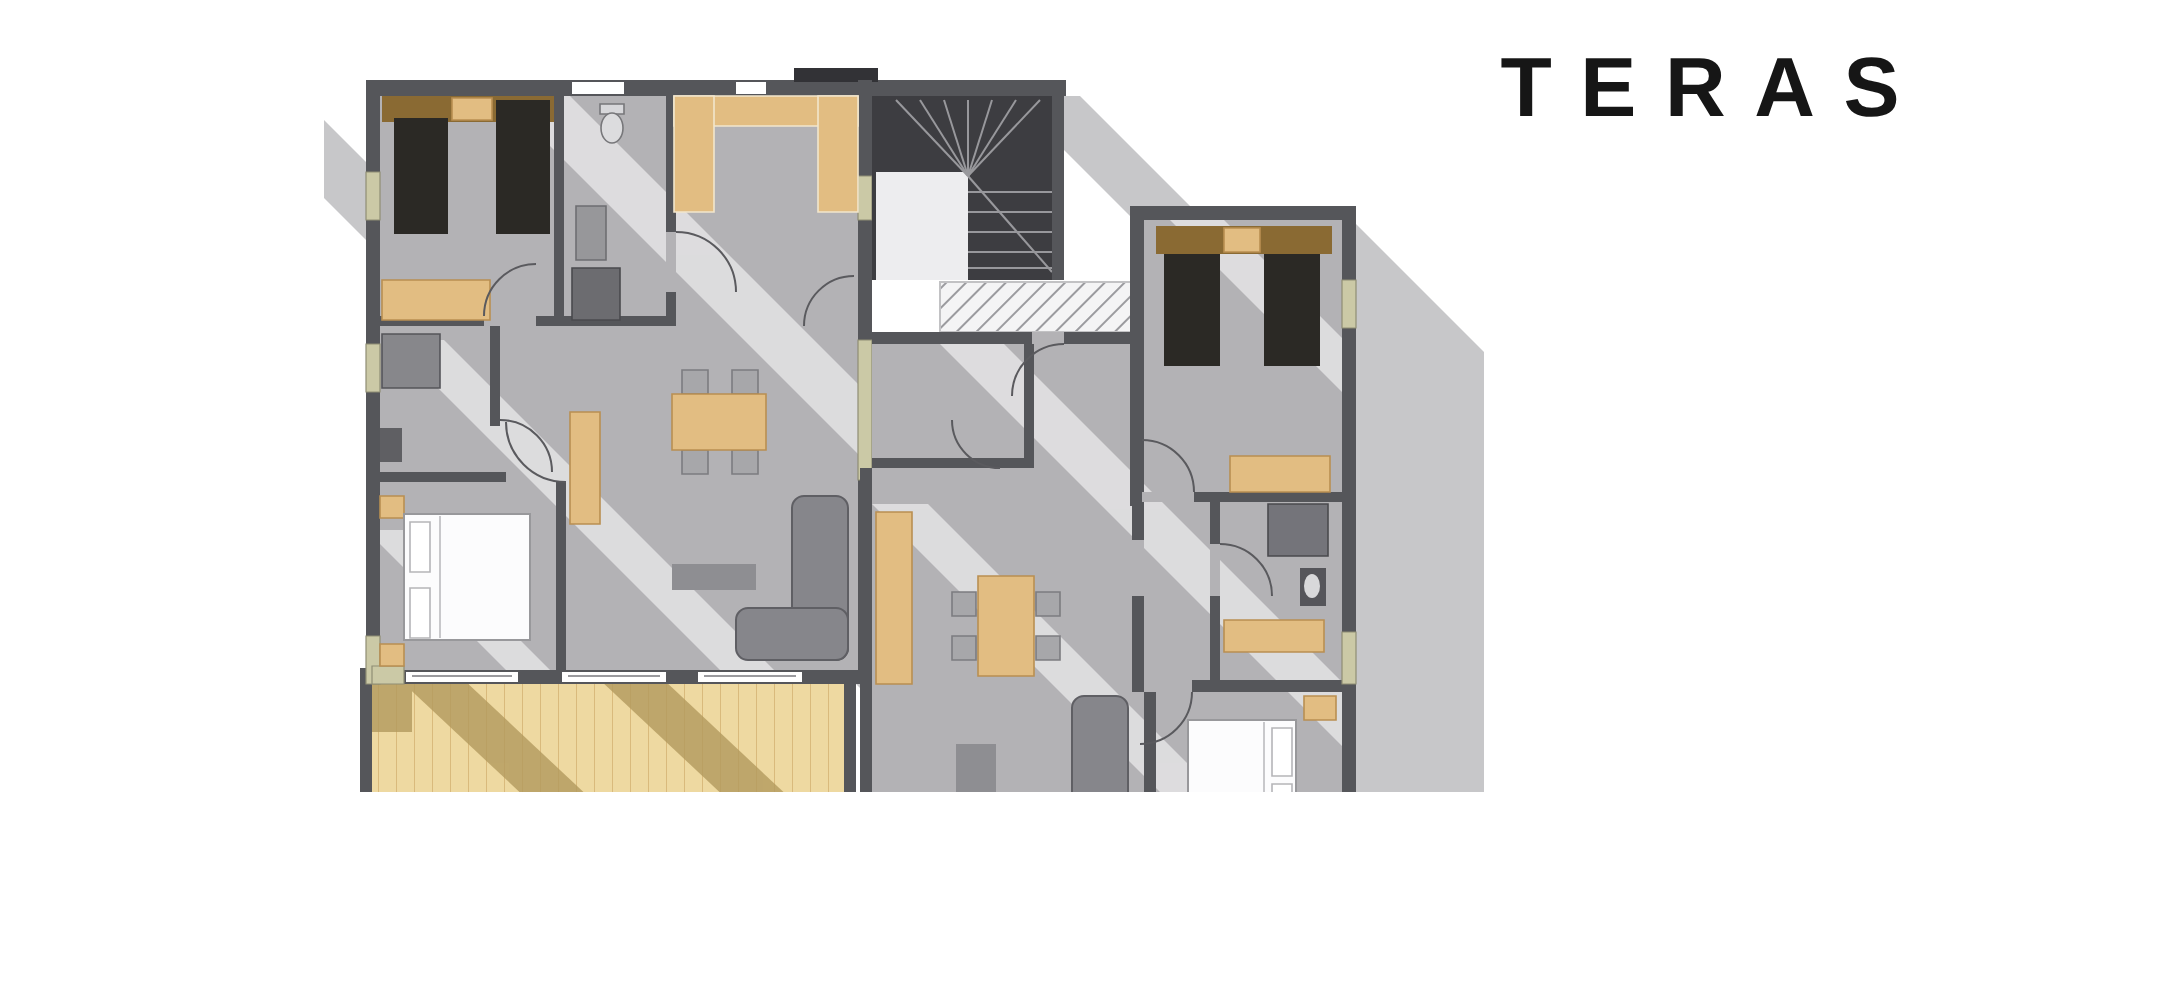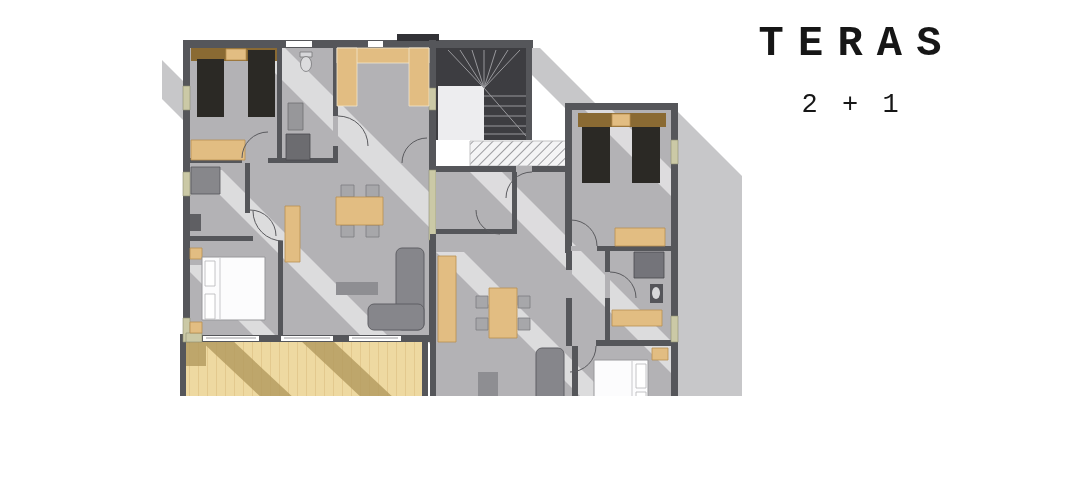--- a/index.html
+++ b/index.html
@@ -1,33 +1,32 @@
 <!DOCTYPE html>
 <html style="--ink: #161616; --wall: #55565a; --walldark: #323236; --floor: #b3b2b5; --shadow: #c7c7c9; --stair: #3d3d41; --landing: #ededef; --wood: #e2bd82; --wooddark: #b98f52; --headboard: #8a6a33; --terrace: #eed9a1; --terrline: #d9ba7c; --terrpatch: #b39a5e; --bed: #2b2925; --sill: #cbc9a6; --sofa: #86868b; --sofadark: #5f5f64; --hatchline: #9b9b9f; --leaf1: #568441; --leaf2: #43702f; --leaf3: #6a9a50; --palm: #2c5026; --fascia: #eeebe4; --slat: #a87a52; --bwall: #908e87; --glass: #39403c; --glass2: #59645f;"><head>
 <meta charset="utf-8">
 <style>
   html,body{margin:0;padding:0;background:#ffffff;}
   .canvas{position:relative;width:1081px;height:396px;background:#fff;overflow:hidden;
-          font-family:Liberation Mono, monospace;}
+          font-family:Liberation Sans, sans-serif;}
   .plan-svg{position:absolute;left:0;top:0;}
   .title{position:absolute;left:700px;top:20px;width:300px;text-align:center;
          font-size:42px;font-weight:700;letter-spacing:0.34em;text-indent:0.34em;
          color:var(--ink,#161616);}
   .subtitle{position:absolute;left:700px;top:90px;width:300px;text-align:center;
          font-size:27px;font-weight:400;letter-spacing:0.15em;text-indent:0.15em;
          color:var(--ink,#161616);}
   svg *{vector-effect:non-scaling-stroke;}
 </style>
 </head>
 <body>
 
 <div class="canvas">
 
   <div class="title">TERAS</div>
-  <div class="subtitle">2 + 1</div>
 
   <svg class="plan-svg" width="1081" height="500" viewBox="0 0 1081 500">
     <defs>
       <pattern id="hatch" width="7" height="7" patternTransform="rotate(45)" patternUnits="userSpaceOnUse">
         <rect width="7" height="7" fill="#f4f4f5"></rect>
         <line x1="0" y1="0" x2="0" y2="7" stroke="var(--hatchline)" stroke-width="2"></line>
       </pattern>
       <pattern id="planks" width="9" height="60" patternUnits="userSpaceOnUse">
         <rect width="9" height="60" fill="var(--terrace)"></rect>
         <line x1="0" y1="0" x2="0" y2="60" stroke="var(--terrline)" stroke-width="1"></line>

